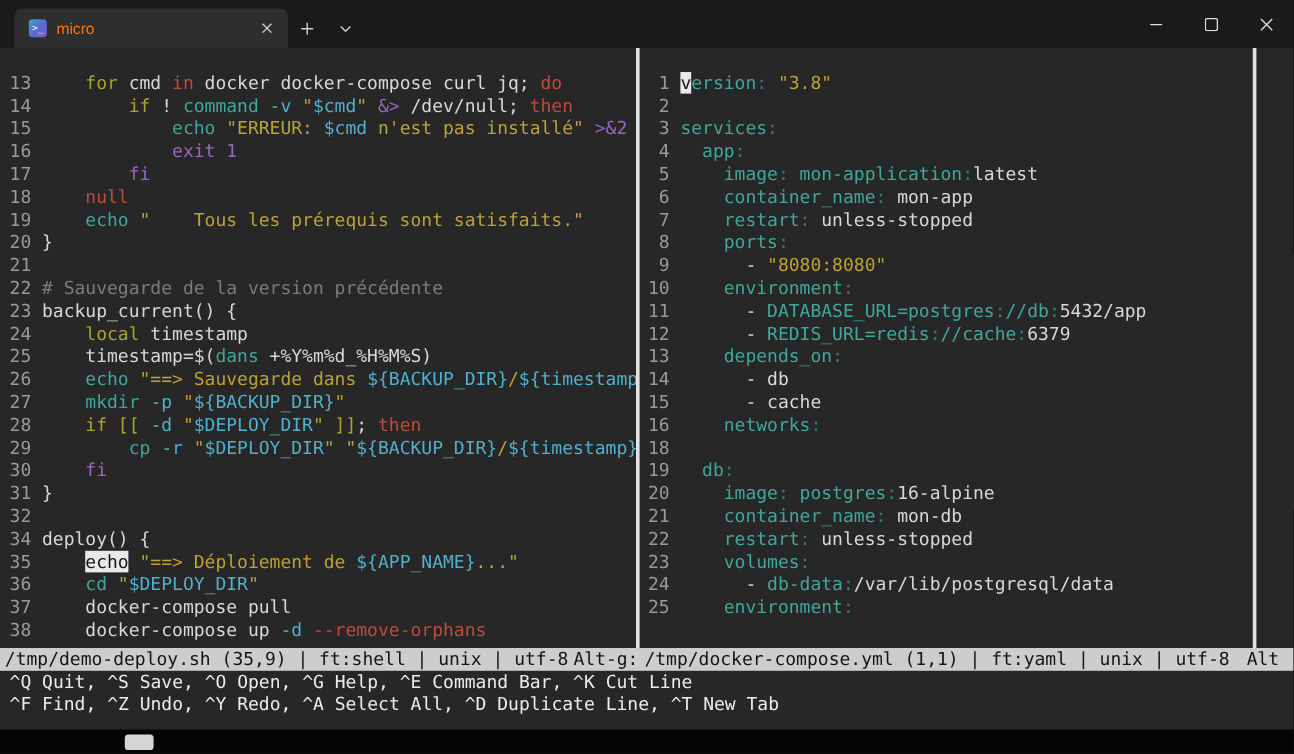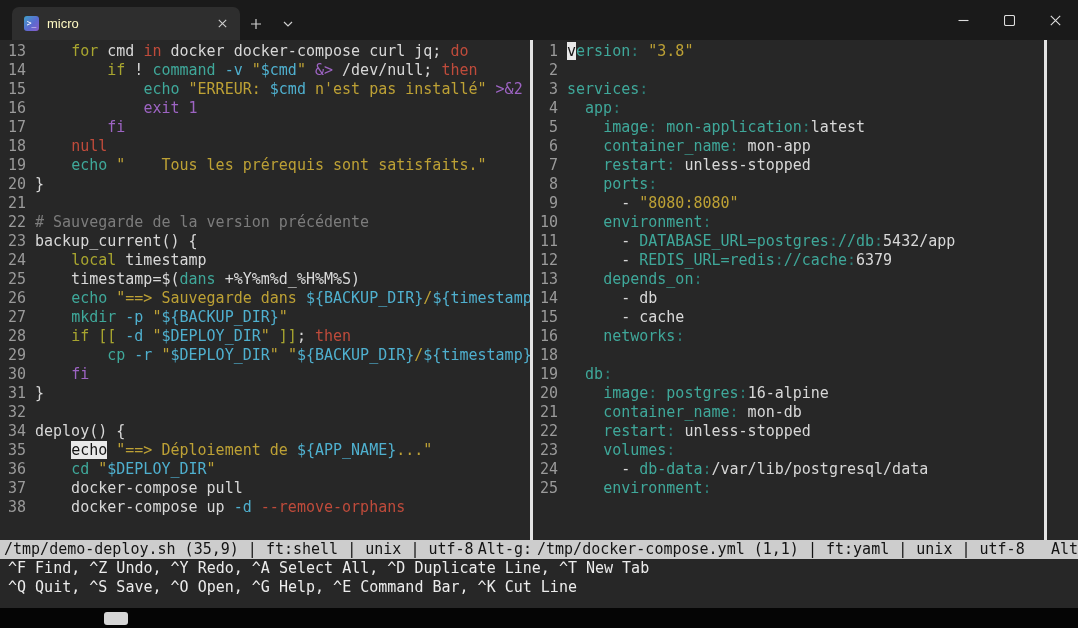--- a/index.html
+++ b/index.html
@@ -9,30 +9,30 @@
   .window { position:relative; width:1078px; height:628px; background:var(--background,#272727); }
 
   
   .titlebar { height:40px; background:#1a1a1a; display:flex; align-items:stretch; }
   .tab { margin:7px 0 0 12px; width:228px; background:#2e2e2e; border-radius:7px 7px 0 0;
          display:flex; align-items:center; padding:0 8px 0 12px; gap:8px; }
   .tab-icon { width:15px; height:15px; border-radius:3px; flex:none;
               background:linear-gradient(135deg,#3fa0c8 0%,#5b6ad0 55%,#8a5bc8 100%);
               display:inline-flex; align-items:center; justify-content:center;
               color:#fff; font-size:8px; }
-  .tab-title { color:#fef9c3; font:13px "Liberation Sans", sans-serif; flex:1; }
+  .tab-title { color:#f97316; font:13px "Liberation Sans", sans-serif; flex:1; }
   .tab-close { width:20px; height:20px; display:flex; align-items:center; justify-content:center; border-radius:3px; }
   .newtab-btn,.dropdown-btn { width:32px; margin-top:7px; display:flex; align-items:center; justify-content:center; }
   .drag-region { flex:1; }
   .win-btn { width:46px; display:flex; align-items:center; justify-content:center; }
 
   
   .content { height:568px; background:var(--background,#272727); }
   .editor { position:relative; height:500px; overflow:hidden; }
-  .pane { position:absolute; top:2px; bottom:0; overflow:hidden; }
+  .pane { position:absolute; top:20px; bottom:0; overflow:hidden; }
   .pane-left { left:0; width:530px; padding-left:8px; }
   .pane-right { left:534px; width:544px; padding-left:6px; }
   .divider { position:absolute; left:530px; top:0; width:3px; height:100%; background:#e3e3e3; }
   .scroll-right { position:absolute; left:1044px; top:0; width:3px; height:100%; background:#e3e3e3; }
 
   .code-line { height:19px; line-height:19px; white-space:pre; font-size:15px; color:var(--text,#d8d8d8); }
   .ln { display:inline-block; width:18px; text-align:right; margin-right:9px; color:#9a9a9a; }
 
   .tk-w  { color:var(--text,#d8d8d8); }
   .tk-kw { color:var(--olive,#a8a52f); }
@@ -42,21 +42,21 @@
   .tk-c  { color:var(--teal,#3fa89a); }
   .tk-b  { color:var(--cyan,#4fb0cf); }
   .tk-cm { color:var(--comment,#7c7c7c); }
   .tk-cd { color:var(--teal_dim,#2e7f78); }
   .tk-cur{ background:#e9e9e9; color:#141414; }
 
   
   .statusbar { height:19px; background:var(--statusbar_bg,#cdcdcd); display:flex; font-size:15px; color:#141414; }
   .status-seg { display:flex; justify-content:space-between; white-space:pre; overflow:hidden; line-height:19px; }
   .status-left { width:533px; padding:0 1px 0 4px; }
-  .status-right { width:545px; padding:0 0 0 4px; }
+  .status-right { width:545px; padding:0 12px 0 4px; }
 
   
   .helpbar { padding-left:8px; color:#ececec; font-size:15px; }
   .help-line { height:19px; line-height:19px; white-space:pre; }
 
   
   .taskbar { position:absolute; left:0; bottom:0; width:1078px; height:20px; background:#050505; }
   .taskbar-fragment { position:absolute; left:104px; top:4px; width:24px; height:13px; border-radius:3px; background:#d6d6d6; }
 </style>
 </head>
@@ -166,22 +166,22 @@
         <span>/tmp/demo-deploy.sh (35,9) | ft:shell | unix | utf-8</span>
         <span>Alt-g:</span>
       </div>
       <div class="status-seg status-right">
         <span>/tmp/docker-compose.yml (1,1) | ft:yaml | unix | utf-8</span>
         <span>Alt</span>
       </div>
     </div>
 
     <div class="helpbar">
+      <div class="help-line">^Q Quit, ^S Save, ^O Open, ^G Help, ^E Command Bar, ^K Cut Line</div>
       <div class="help-line">^F Find, ^Z Undo, ^Y Redo, ^A Select All, ^D Duplicate Line, ^T New Tab</div>
-      <div class="help-line">^Q Quit, ^S Save, ^O Open, ^G Help, ^E Command Bar, ^K Cut Line</div>
     </div>
   </div>
 
   <div class="taskbar">
     <div class="taskbar-fragment"></div>
   </div>
 
 </div>
 
 </body></html>

